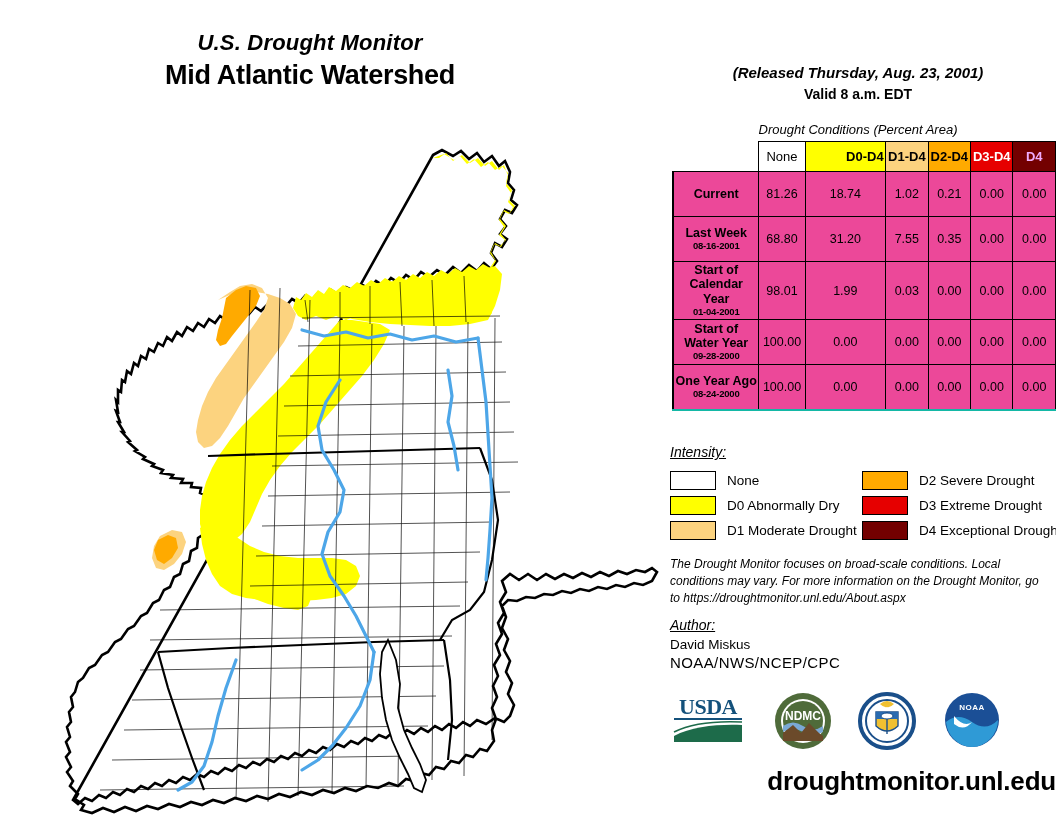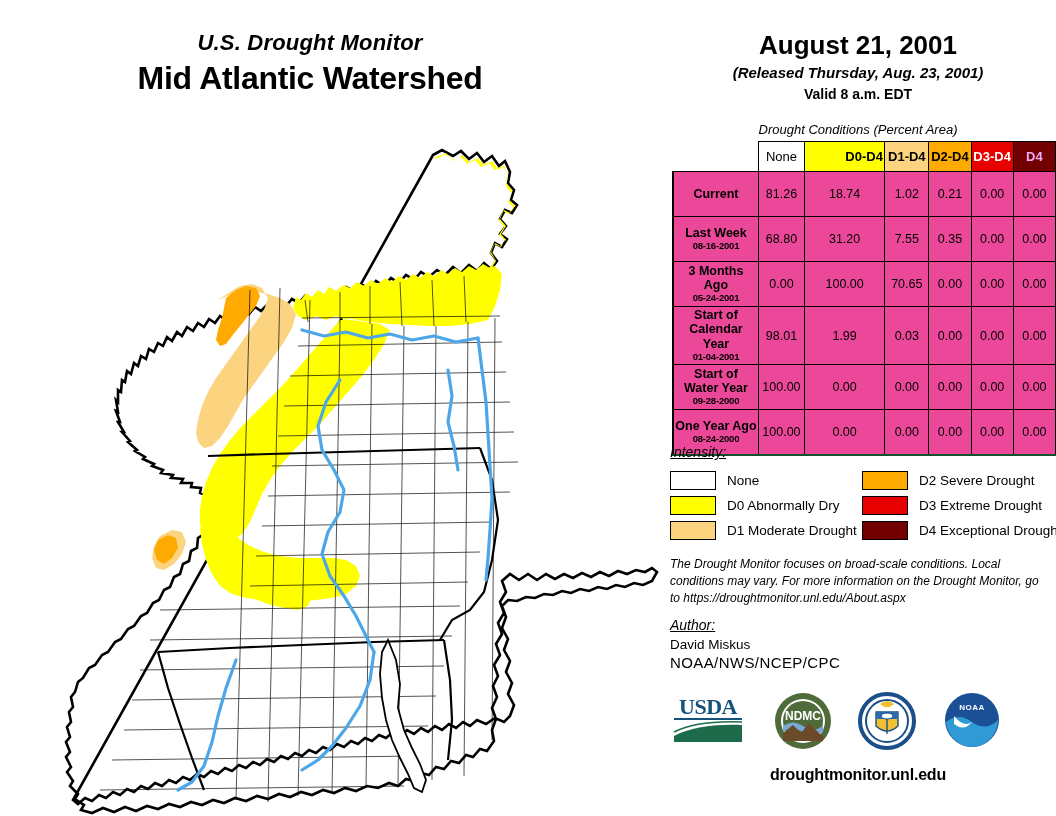--- a/index.html
+++ b/index.html
@@ -5,21 +5,21 @@
   html,body{margin:0;padding:0;}
   body{width:1056px;height:816px;background:#ffffff;
        font-family:"Liberation Sans","DejaVu Sans",sans-serif;
        color:#000;overflow:hidden;position:relative;}
   #root{position:absolute;inset:0;}
 
   
   .t-sup{position:absolute;left:0;top:30px;width:620px;text-align:center;
          font-size:22px;font-weight:bold;font-style:italic;letter-spacing:.2px;}
   .t-main{position:absolute;left:0;top:60px;width:620px;text-align:center;
-          font-size:32px;font-weight:bold;letter-spacing:-.3px;}
+          font-size:27px;font-weight:bold;letter-spacing:-.3px;}
 
   
   .h-date{position:absolute;left:660px;top:30px;width:396px;text-align:center;
           font-size:26px;font-weight:bold;}
   .h-rel{position:absolute;left:660px;top:64px;width:396px;text-align:center;
          font-size:15px;font-weight:bold;font-style:italic;}
   .h-valid{position:absolute;left:660px;top:86px;width:396px;text-align:center;
            font-size:14px;font-weight:bold;}
   .h-tabcap{position:absolute;left:660px;top:122px;width:396px;text-align:center;
             font-size:13px;font-style:italic;}
@@ -34,21 +34,21 @@
   .tbl tr.hdr td{height:27px;font-weight:bold;font-size:13px;}
   .tbl tr.hdr td.lbl{border:none;background:transparent;}
   .tbl tr.hdr td.c0{background:#ffffff;font-weight:normal;}
   .tbl tr.hdr td.c1{background:#ffff00;padding-left:40px;}
   .tbl tr.hdr td.c2{background:#fcd37f;}
   .tbl tr.hdr td.c3{background:#ffaa00;}
   .tbl tr.hdr td.c4{background:#e60000;color:#fff;}
   .tbl tr.hdr td.c5{background:#730000;color:#f0abfc;}
   .tbl tr.dat td{height:42px;}
   .tbl tr.dat td.lbl{font-weight:bold;font-size:12.5px;line-height:1.15;}
-  .tbl tr.last td{border-bottom:2px solid #14532d;}
+  .tbl tr.last td{border-bottom:2px solid #14b8a6;}
   .rdate{display:block;font-size:9.5px;font-weight:bold;
          letter-spacing:-.2px;margin-top:1px;}
 
   
   .lg-title{position:absolute;left:670px;top:444px;font-size:14px;
             font-style:italic;text-decoration:underline;}
   .lg-col{position:absolute;width:180px;}
   .lg-a{left:670px;top:468px;}
   .lg-b{left:862px;top:468px;}
   .lg-row{display:flex;align-items:center;height:25px;}
@@ -64,22 +64,22 @@
   .au-org{position:absolute;left:670px;top:654px;font-size:15px;
           letter-spacing:.4px;}
 
   
   .logos{position:absolute;left:660px;top:692px;width:396px;height:62px;}
   .logo{position:absolute;top:0;}
   .lg-usda{left:10px;width:76px;height:56px;}
   .lg-ndmc{left:114px;width:58px;height:58px;}
   .lg-doc{left:198px;width:58px;height:58px;}
   .lg-noaa{left:284px;width:56px;height:56px;}
-  .site{position:absolute;left:660px;top:766px;width:396px;text-align:center;
-        font-size:16px;font-weight:bold;letter-spacing:-.2px;}
+  .site{position:absolute;left:660px;top:766px;width:396px;text-align:right;
+        font-size:26px;font-weight:bold;letter-spacing:-.2px;}
 
   
   .map{position:absolute;left:40px;top:140px;width:620px;height:676px;}
 </style>
 </head>
 <body>
 
 <div id="root">
 
   <div class="t-sup">U.S. Drought Monitor</div>
@@ -286,21 +286,20 @@
       </g>
 
       <g fill="#ffffff" stroke="#000000" stroke-width="1.8">
         <path d="M348,500 L356,520 L360,544 L358,568 L364,590 L372,608 L380,624
                  L386,640 L382,652 L374,648 L368,634 L360,618 L352,600 L346,580
                  L342,558 L340,534 L342,512 Z"></path>
       </g>
     </svg>
   </div>
 
-  <div class="h-date">August 21, 2001</div>
   <div class="h-rel">(Released Thursday, Aug. 23, 2001)</div>
   <div class="h-valid">Valid 8 a.m. EDT</div>
   <div class="h-tabcap">Drought Conditions (Percent Area)</div>
 
   <table class="tbl">
     <tbody>
         <tr class="hdr">
           <td class="lbl"></td>
           <td class="dc c0">None</td>
           <td class="dc c1">D0-D4</td>
@@ -321,29 +320,20 @@
         <tr class="dat">
           <td class="lbl">Last Week<span class="rdate">08-16-2001</span></td>
           <td class="dc">68.80</td>
           <td class="dc">31.20</td>
           <td class="dc">7.55</td>
           <td class="dc">0.35</td>
           <td class="dc">0.00</td>
           <td class="dc">0.00</td>
         </tr>
         <tr class="dat">
-          <td class="lbl">3 Months Ago<span class="rdate">05-24-2001</span></td>
-          <td class="dc">0.00</td>
-          <td class="dc">100.00</td>
-          <td class="dc">70.65</td>
-          <td class="dc">0.00</td>
-          <td class="dc">0.00</td>
-          <td class="dc">0.00</td>
-        </tr>
-        <tr class="dat">
           <td class="lbl">Start of<br>Calendar Year<span class="rdate">01-04-2001</span></td>
           <td class="dc">98.01</td>
           <td class="dc">1.99</td>
           <td class="dc">0.03</td>
           <td class="dc">0.00</td>
           <td class="dc">0.00</td>
           <td class="dc">0.00</td>
         </tr>
         <tr class="dat">
           <td class="lbl">Start of<br>Water Year<span class="rdate">09-28-2000</span></td>

